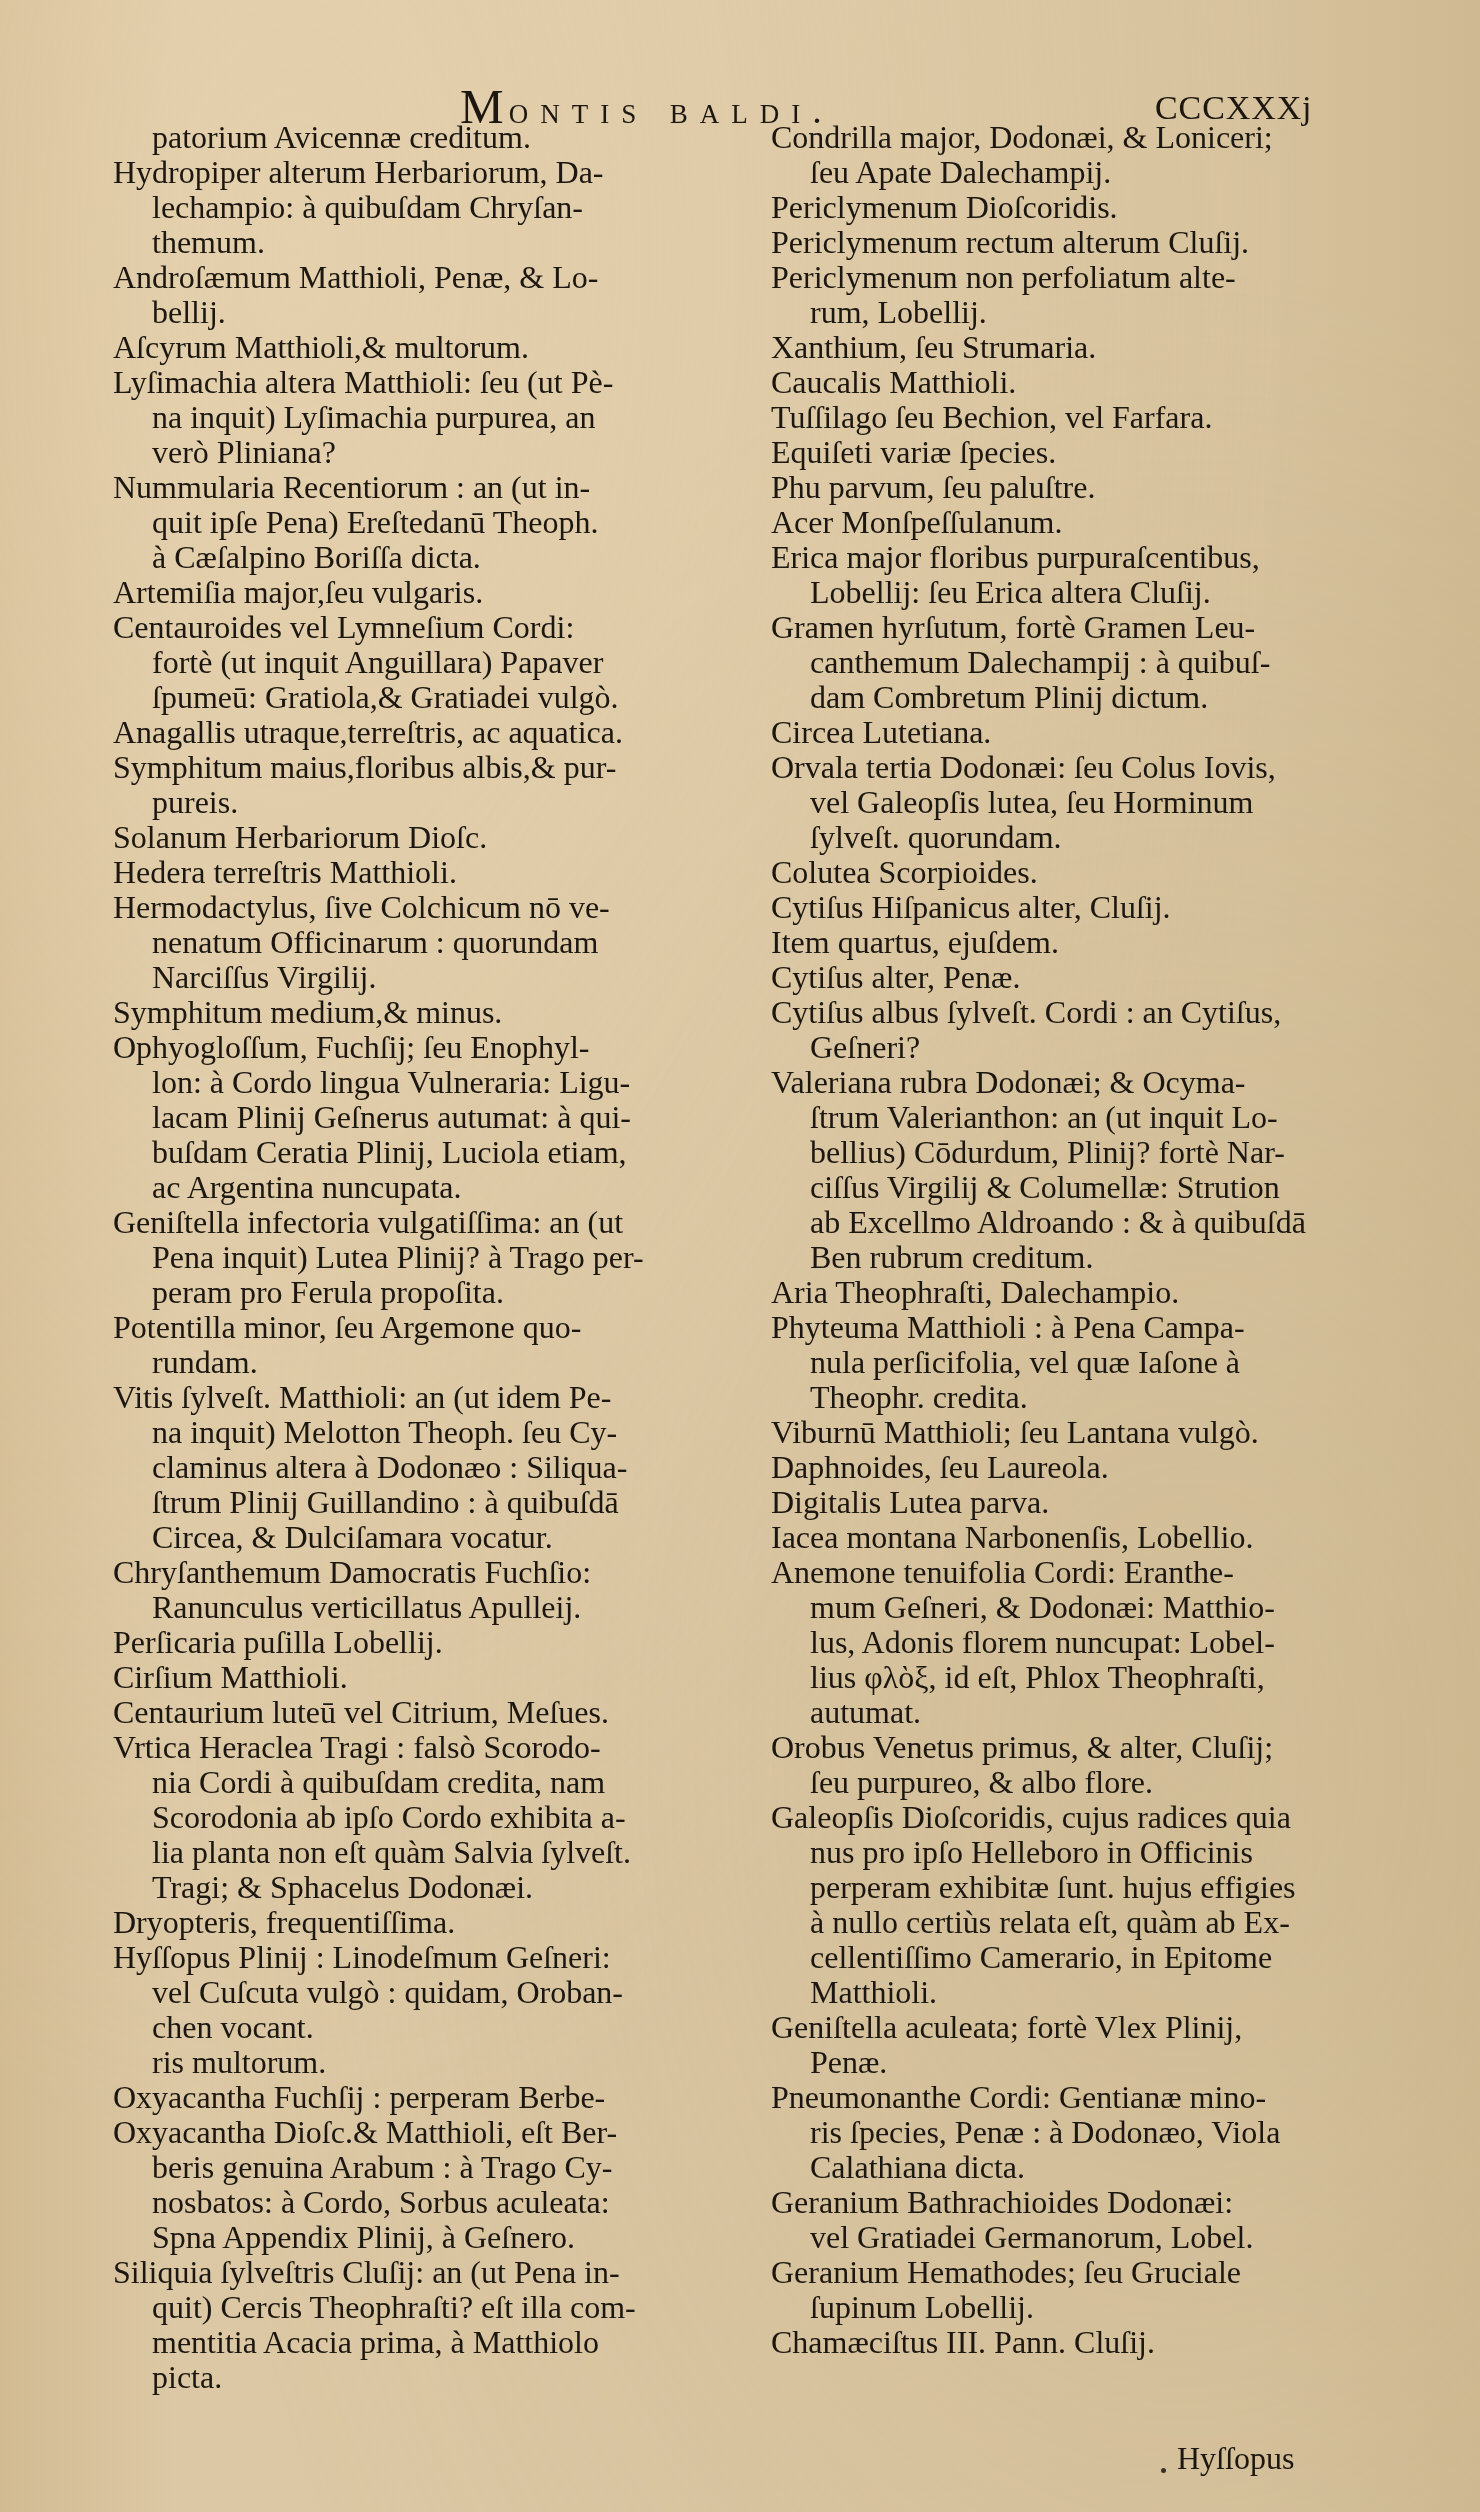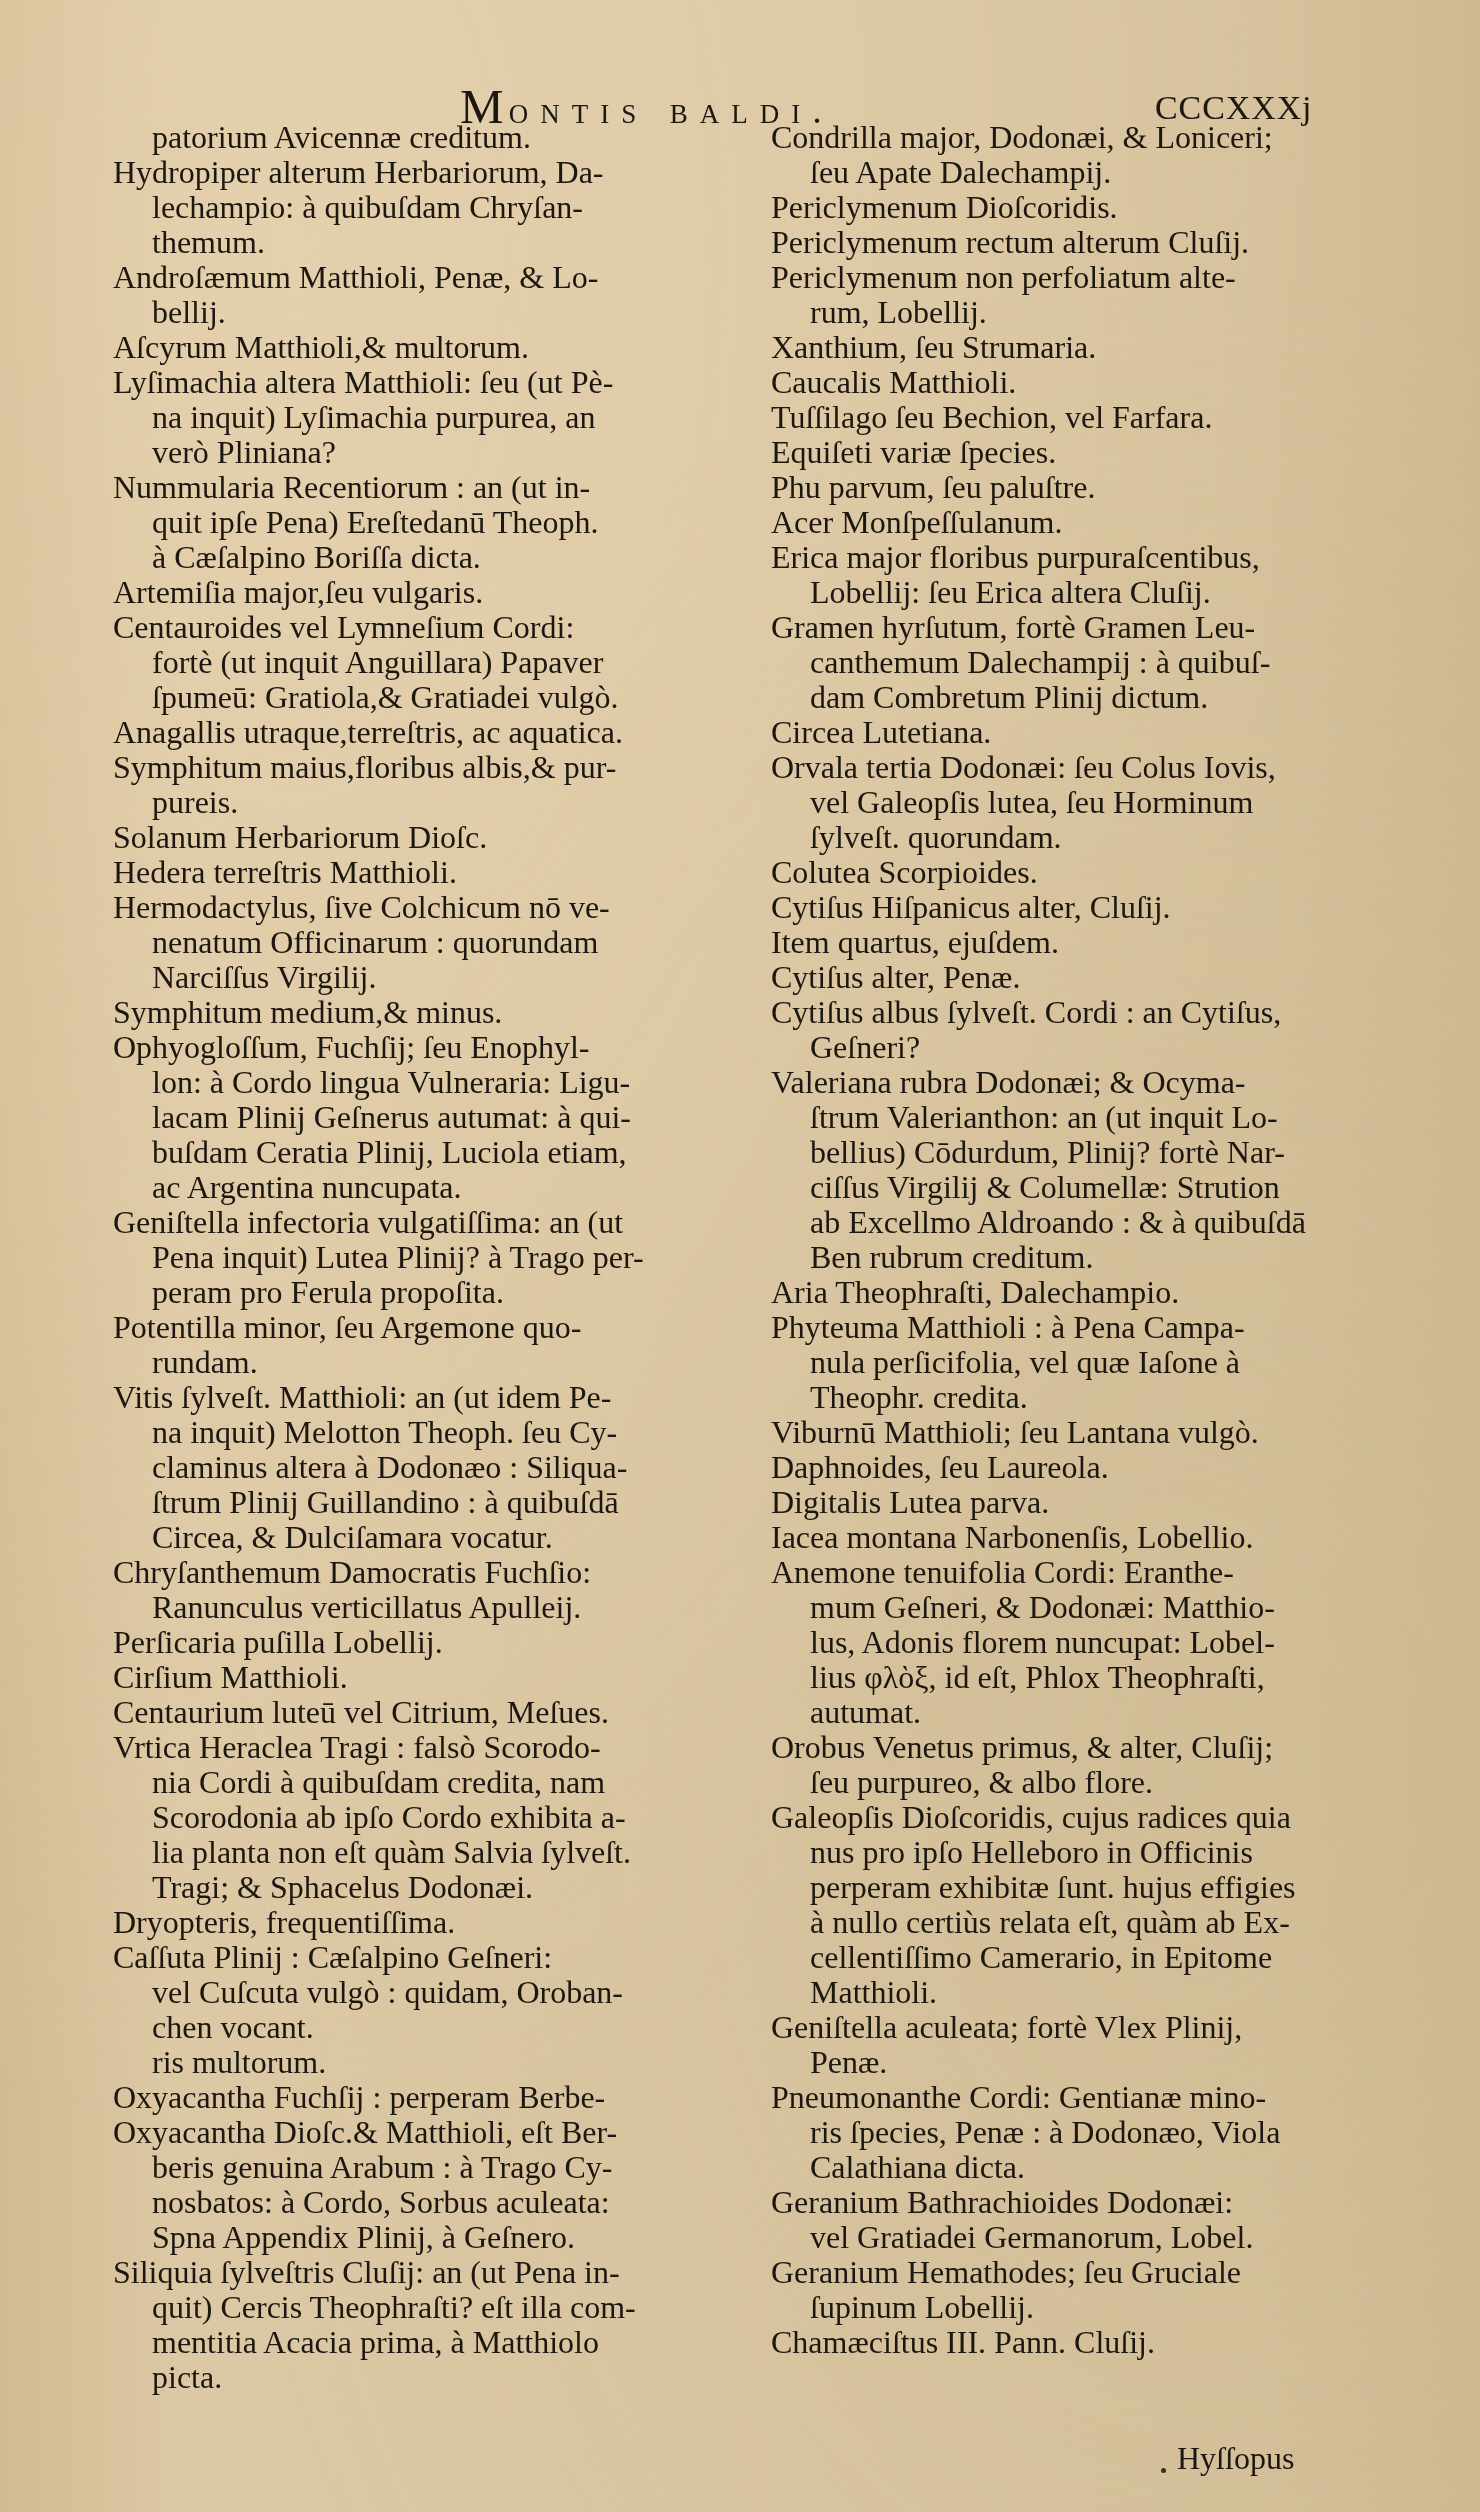--- a/index.html
+++ b/index.html
@@ -147,21 +147,21 @@
         <span class="ln">Vrtica Heraclea Tragi : falsò Scorodo-</span>
         <span class="ln cont">nia Cordi à quibuſdam credita, nam</span>
         <span class="ln cont">Scorodonia ab ipſo Cordo exhibita a-</span>
         <span class="ln cont">lia planta non eſt quàm Salvia ſylveſt.</span>
         <span class="ln cont">Tragi; &amp; Sphacelus Dodonæi.</span>
       </div>
       <div class="entry">
         <span class="ln">Dryopteris, frequentiſſima.</span>
       </div>
       <div class="entry">
-        <span class="ln">Caſſuta Plinij : Cæſalpino Geſneri:</span>
+        <span class="ln">Hyſſopus Plinij : Linodeſmum Geſneri:</span>
         <span class="ln cont">vel Cuſcuta vulgò : quidam, Oroban-</span>
         <span class="ln cont">chen vocant.</span>
       </div>
       <div class="entry">
         <span class="ln cont">ris multorum.</span>
         <span class="ln">Oxyacantha Fuchſij : perperam Berbe-</span>
       </div>
       <div class="entry">
         <span class="ln">Oxyacantha Dioſc.&amp; Matthioli, eſt Ber-</span>
         <span class="ln cont">beris genuina Arabum : à Trago Cy-</span>

